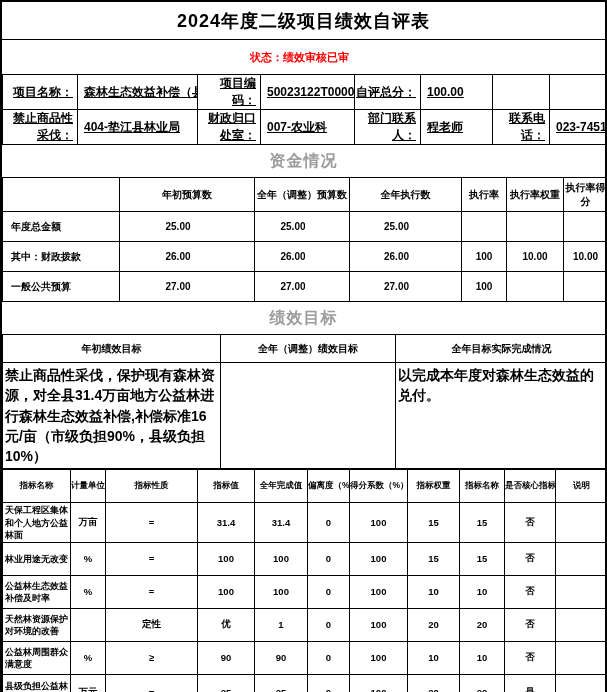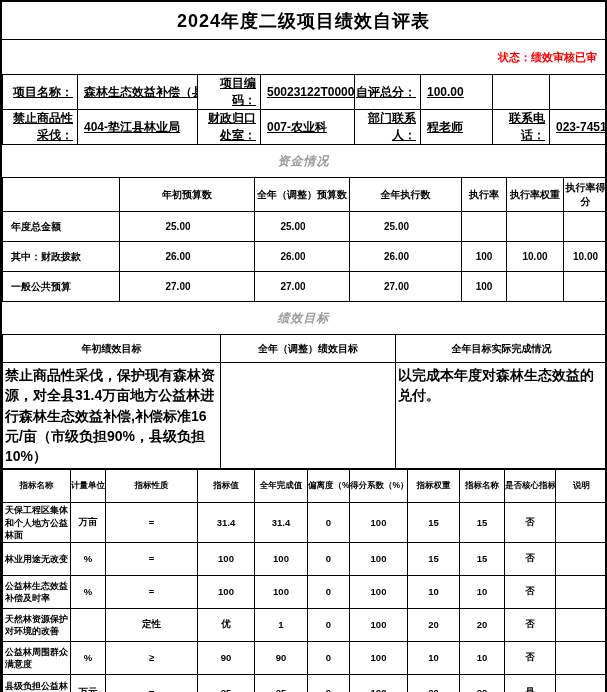--- a/index.html
+++ b/index.html
@@ -6,32 +6,32 @@
   html,body { background:#fff; }
   body { font-family:"Liberation Sans","DejaVu Sans",sans-serif; font-weight:700; color:#000; }
   .page{
     position:relative; width:607px; height:692px; margin:0 auto;
     background:#fff; border:2px solid #000; border-bottom:none; overflow:hidden;
   }
   
   .title-bar{ height:38px; border-bottom:1px solid #000; display:flex; align-items:center; justify-content:center; }
   .title-bar h1{ font-size:18px; letter-spacing:1px; }
   
-  .status-bar{ height:34px; display:flex; align-items:center; justify-content:flex-end; padding-right:8px; }
+  .status-bar{ height:34px; display:flex; align-items:center; justify-content:center; padding-right:8px; }
   .status-bar span{ color:#f00; font-size:11px; }
   
   table{ width:100%; border-collapse:collapse; table-layout:fixed; }
   td,th{ border:1px solid #000; font-weight:700; overflow:hidden; }
   
   .info-table td{ font-size:12px; height:32px; vertical-align:middle;text-decoration:underline; }
   .info-table .lbl{ text-align:right; padding-right:4px; }
   .info-table .val{ text-align:left; padding-left:6px; white-space:nowrap; }
   
   .section-title{ height:32px; display:flex; align-items:center; justify-content:center;
-                  color:#9c9c9c; font-size:12px; letter-spacing:1px;font-style:italic; }
+                  color:#9c9c9c; font-size:16px; letter-spacing:1px; }
   
   .fund-table td{ font-size:10px; vertical-align:middle; }
   .fund-table tr.hdr td{ height:34px; text-align:center; }
   .fund-table tr.data td{ height:30px; }
   .fund-table td.rowlbl{ text-align:left; padding-left:8px; }
   .fund-table td.num{ text-align:center; padding-right:18px; }
   .fund-table td.ctr{ text-align:center; }
   
   .goal-table td{ font-size:10px; }
   .goal-table tr.hdr td{ height:28px; text-align:center; vertical-align:middle; }

